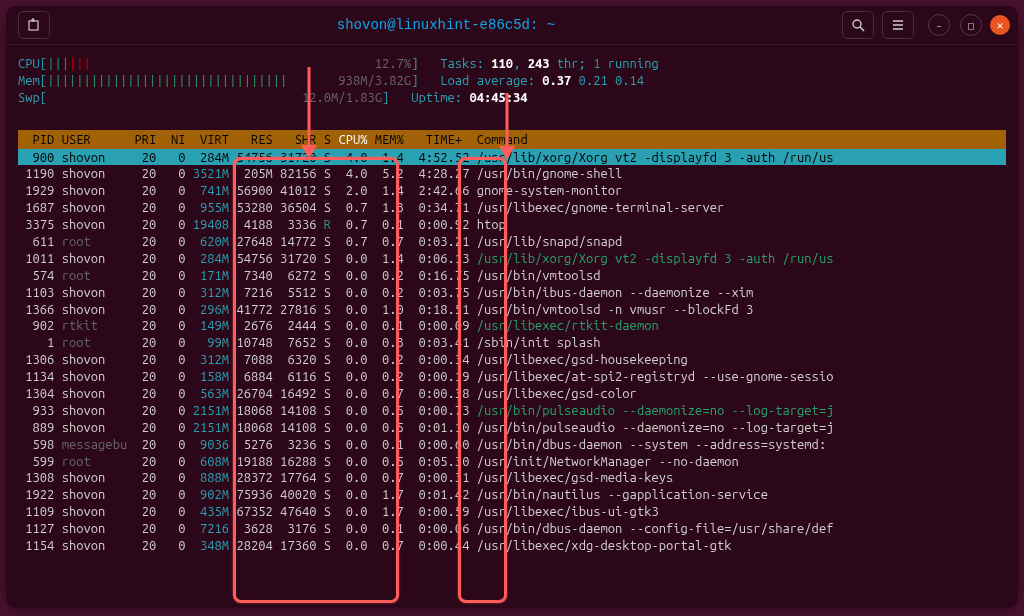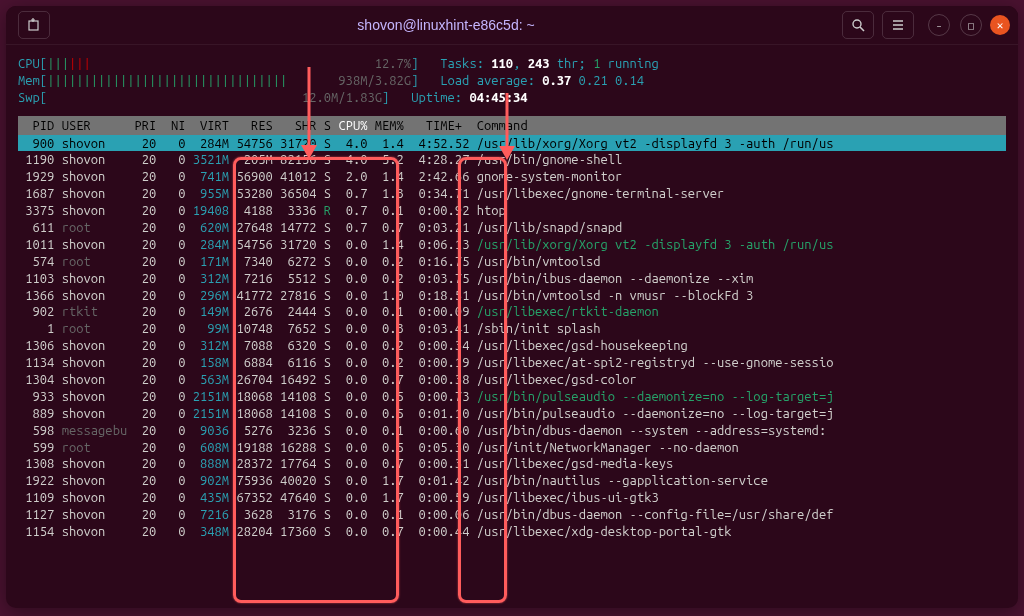--- a/index.html
+++ b/index.html
@@ -37,22 +37,22 @@
     border-radius: 5px;
     margin: 0 4px;
     display: flex;
     align-items: center;
     justify-content: center;
     color: #ccc;
     font-size: 13px;
   }
   .spacer { flex: 1; }
   .title {
-    color: #c4b5fd;
-    font-family: Liberation Sans, sans-serif;
+    color: #0ea5e9;
+    font-family: Liberation Mono, monospace;
     font-size: 14px;
     font-weight: 500;
   }
   .close-btn {
     background: #e95420;
     border-radius: 50%;
     width: 20px;
     height: 20px;
     margin-left: 8px;
     display:flex;align-items:center;justify-content:center;
@@ -70,25 +70,25 @@
     position: relative;
   }
   .cyan { color: #2aa1b3; }
   .green { color: #26a269; }
   .white { color: #ffffff; font-weight: bold; }
   .dimwhite { color: #d0cfcc; }
   .gray { color: #666; }
   .red { color: #cc0000; }
   .row { white-space: pre; }
   .header-row {
-    background: #737373;
+    background: #a16207;
     color: #000;
     padding: 1px 0;
     position: relative;
-    margin-top:10px;
+    margin-top:24px;
   }
   .header-row span { color:#000; }
   .header-row .highlight-col { color:#fff; }
   .proc-row {
     white-space: pre;
     color: #d0cfcc;
   }
   .selected-row {
     background: #2aa1b3;
     color: #000;

